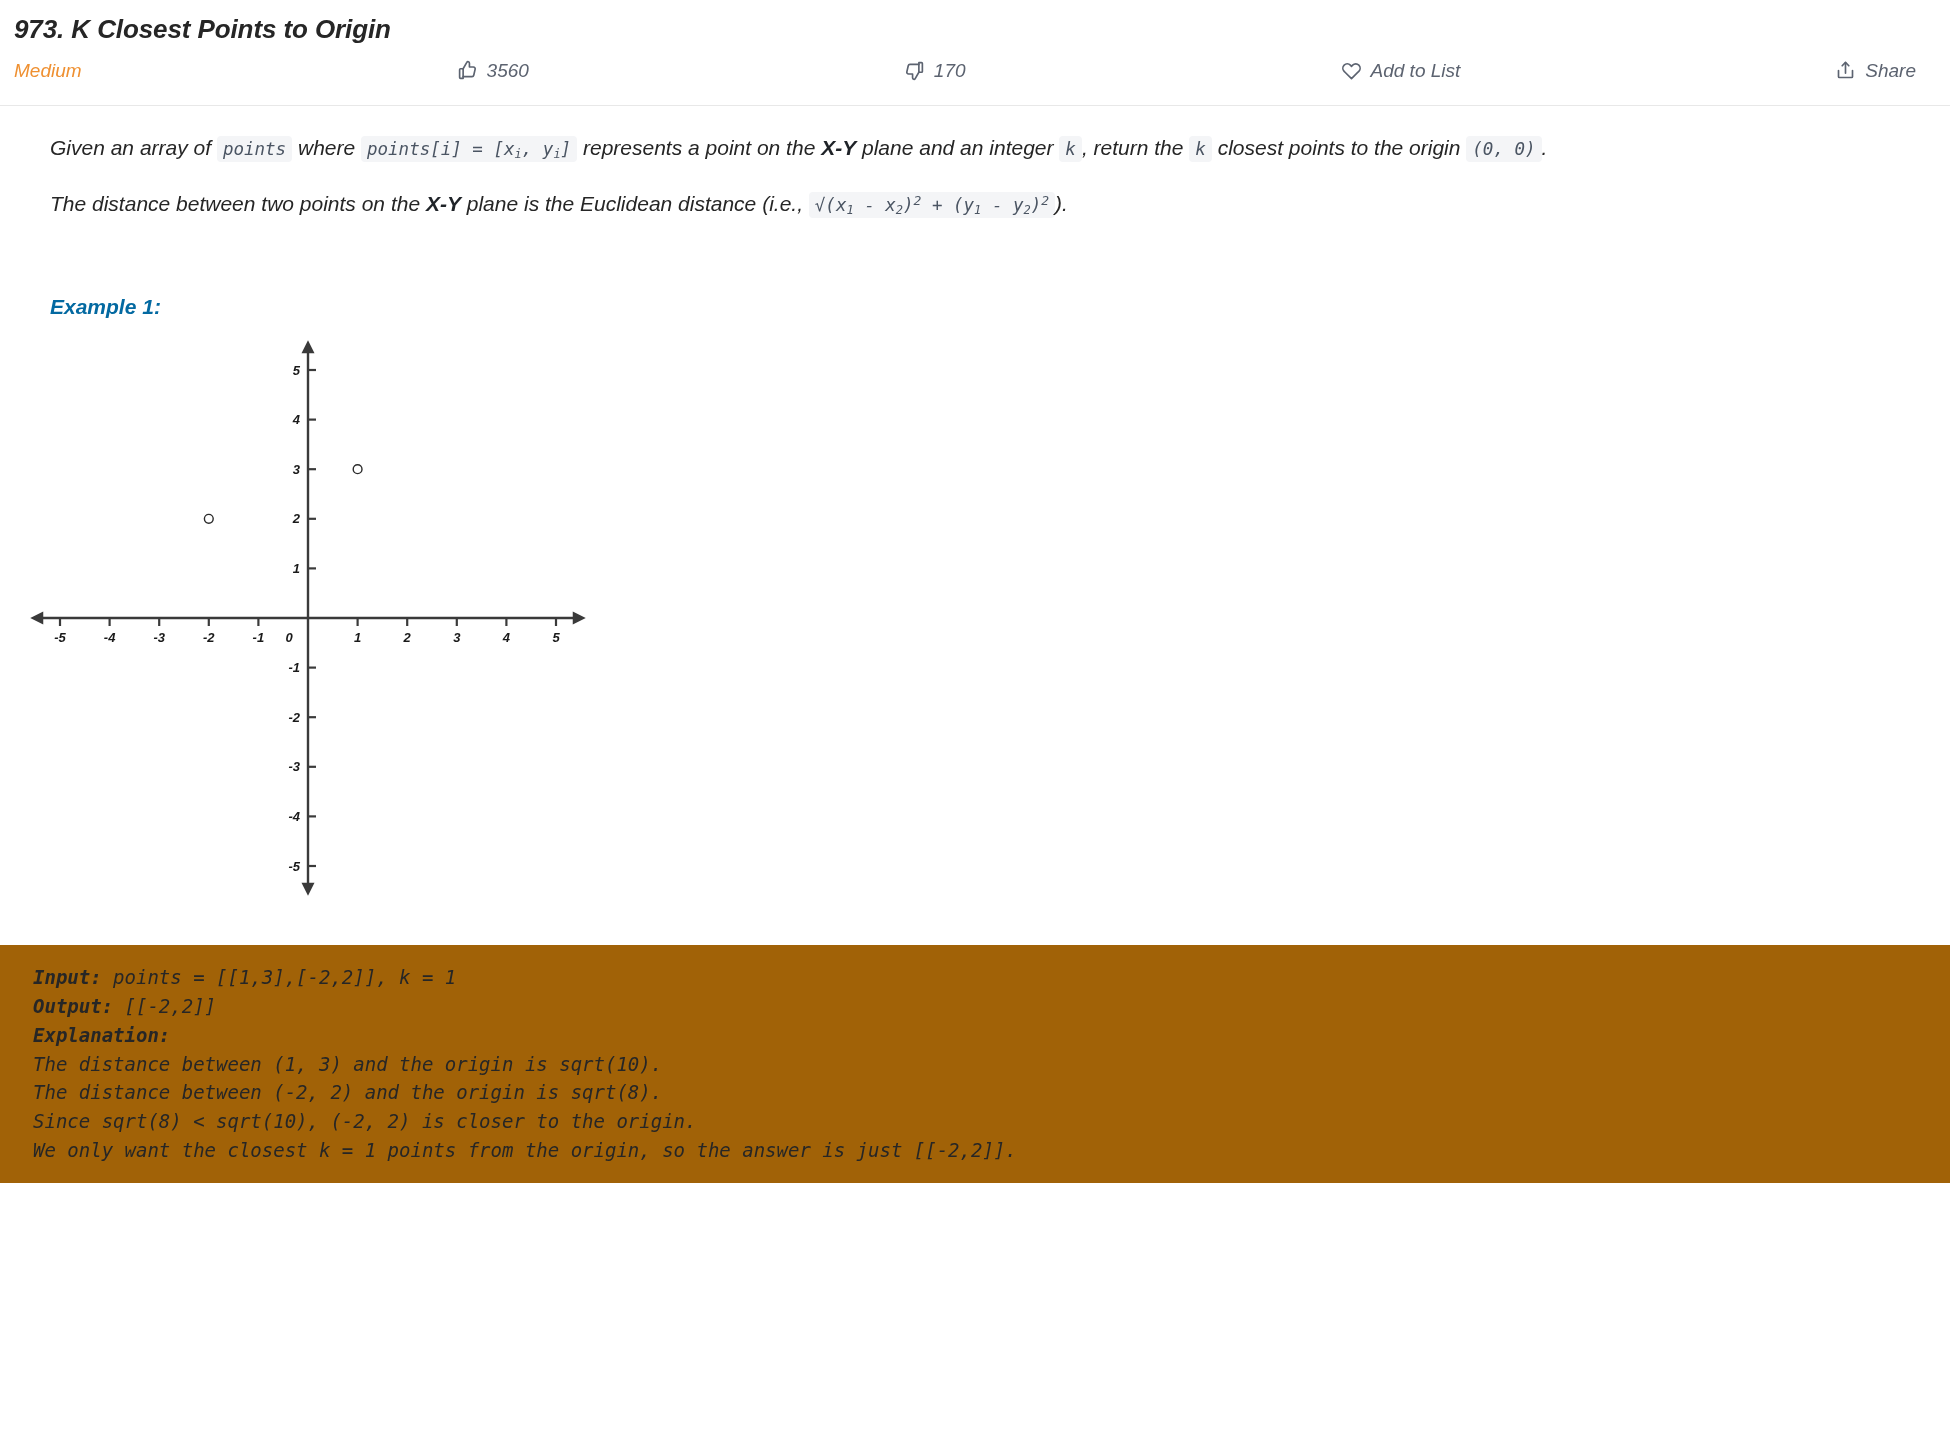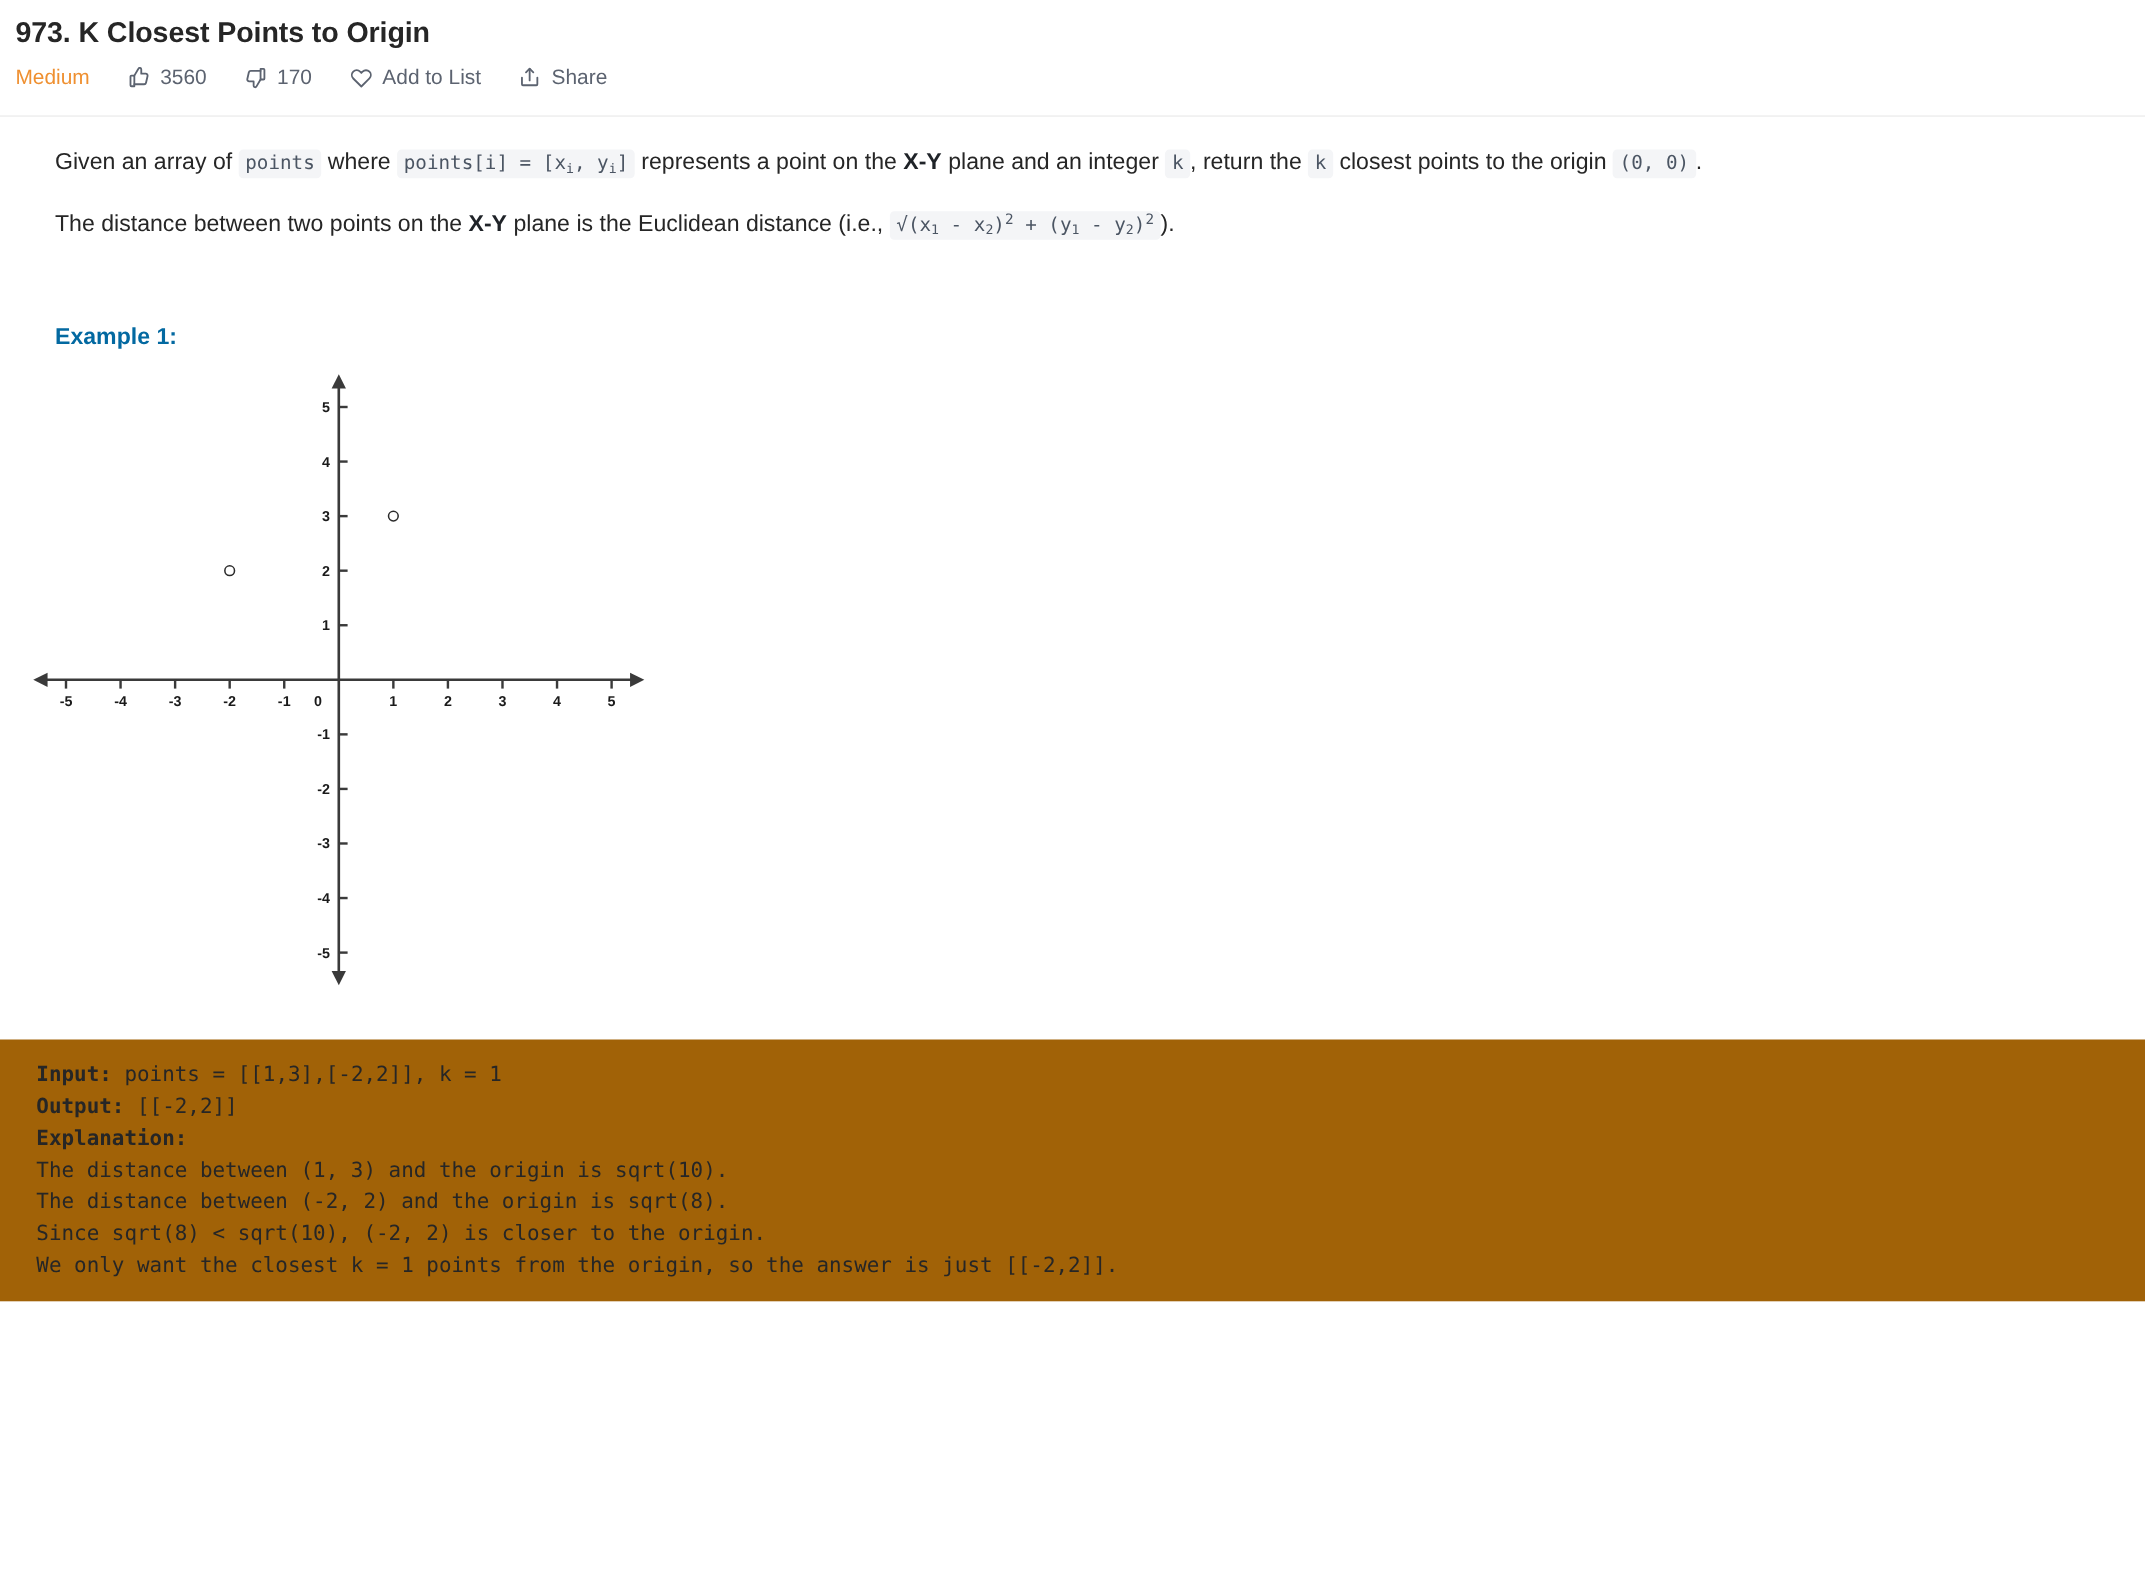--- a/index.html
+++ b/index.html
@@ -9,36 +9,38 @@
     background: #ffffff;
     font-family: "Liberation Sans", sans-serif;
     -webkit-font-smoothing: antialiased;
   }
   .page {
     width: 1950px;
     height: 1232px;
     position: relative;
     overflow: hidden;
     background: #ffffff;
+    font-style: italic;
   }
 
   
   .title {
     font-size: 26px;
     font-weight: 700;
     color: #262626;
     letter-spacing: -0.1px;
     padding: 13px 0 0 14px;
     line-height: 1.3;
   }
   .meta-row {
     display: flex;
     align-items: center;
     padding: 13px 0 0 14px;
     gap: 0px;
+    justify-content: space-between;
   }
   .difficulty {
     color: #ef9031;
     font-size: 19px;
     font-weight: 500;
     margin-right: 34px;
   }
   .meta-item {
     display: flex;
     align-items: center;

